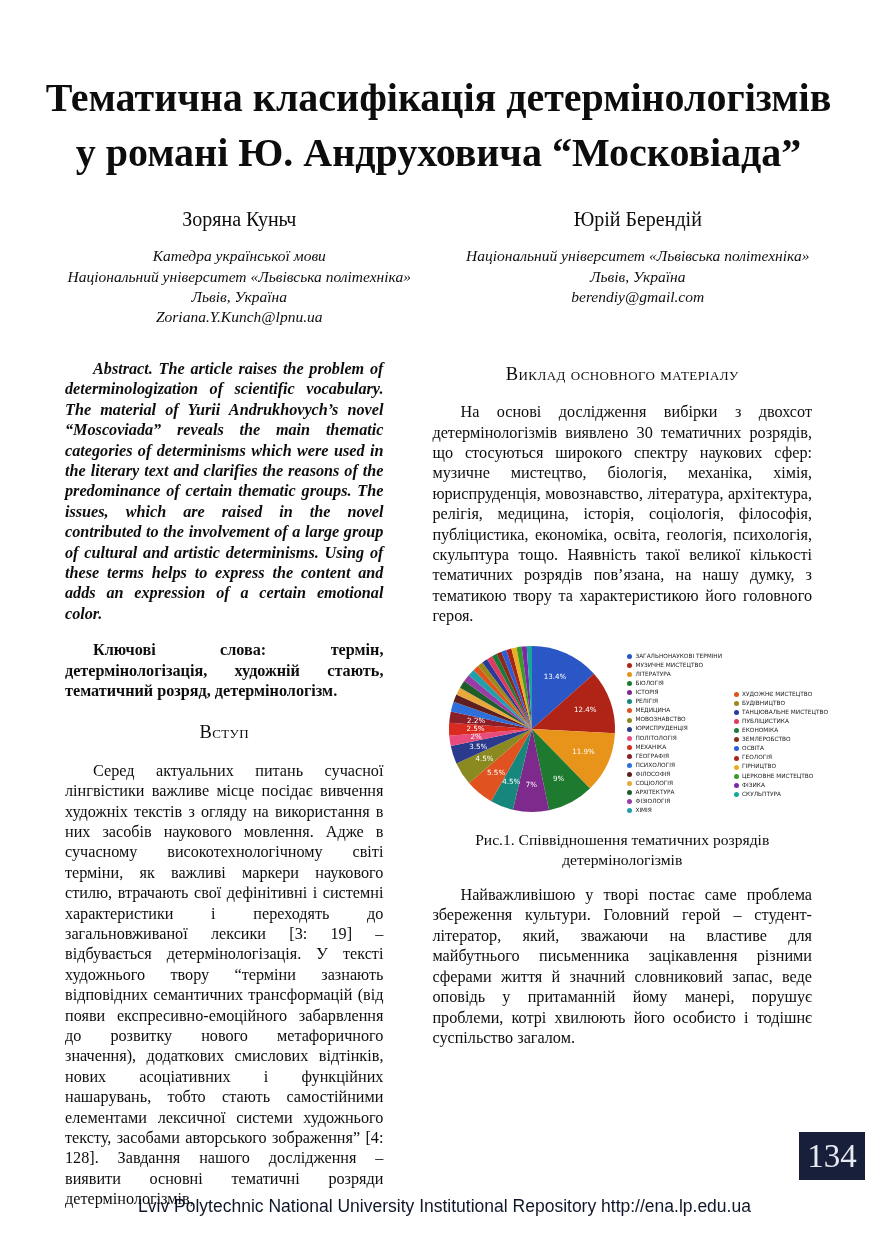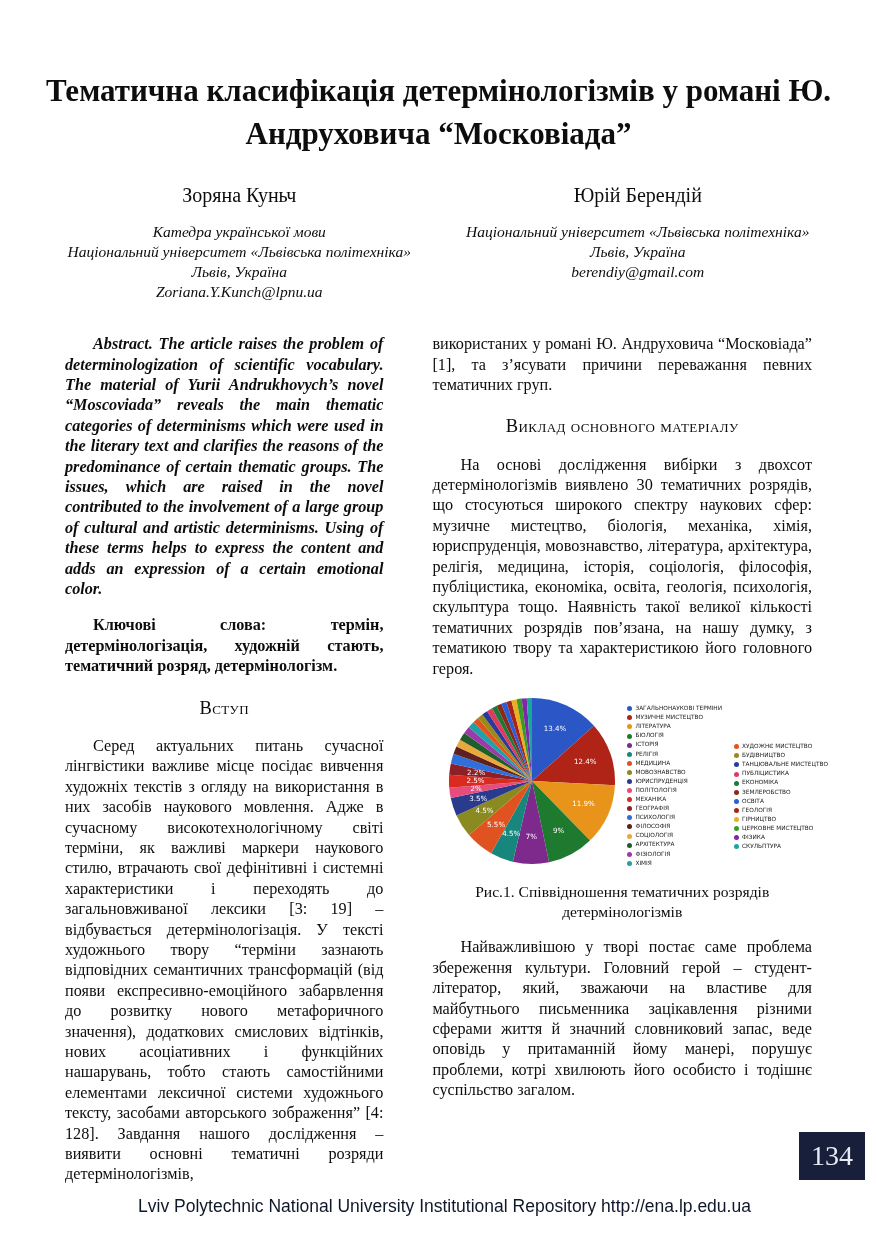--- a/index.html
+++ b/index.html
@@ -2,21 +2,21 @@
 <html><head>
 <meta charset="utf-8">
 <style>
   html,body { margin:0; padding:0; background:#ffffff; }
   .page {
     position:relative; width:877px; height:1240px; background:#ffffff;
     font-family:"Liberation Serif", serif; color:#0d0d0d; overflow:hidden;
   }
   .title {
     margin:70px auto 0; width:795px; text-align:center;
-    font-size:31px; font-weight:bold; line-height:1.38;
+    font-size:40px; font-weight:bold; line-height:1.38;
   }
   .authors { display:flex; margin:28px 40px 0; }
   .author { flex:1; text-align:center; }
   .author .name { font-size:20px; margin-bottom:15px; }
   .author .aff { font-style:italic; font-size:15.5px; line-height:1.3; }
   .cols { display:flex; gap:17px; margin:16px 49px 0; }
   .col { flex:1; font-size:16.2px; line-height:1.26; text-align:justify; }
   .col p { margin:16px; text-indent:28px; }
   .col p.noindent { text-indent:0; }
   .abstract { font-weight:bold; font-style:italic; }
@@ -41,21 +41,21 @@
     text-anchor:middle; dominant-baseline:middle;
   }
   .caption { text-align:center; font-size:15.6px; line-height:1.25; margin:10px auto 4px; width:340px; }
   .conf-footer {
     position:absolute; left:0; right:0; top:1100px; text-align:center;
     font-variant:small-caps; font-size:15.5px; color:#111;
   }
   .page-badge {
     position:absolute; right:12px; top:1132px; width:66px; height:48px;
     background:#171f3a; color:#e8eaf2; display:flex; align-items:center;
-    justify-content:center; font-size:28px;
+    justify-content:center; font-size:33px;
   }
   .repo {
     position:absolute; left:12px; right:0; top:1196px; text-align:center;
     font-family:"Liberation Sans", sans-serif; font-size:17.5px; color:#0f172a;
   }
 </style>
 </head>
 <body>
 
 <div class="page">
@@ -79,21 +79,20 @@
   </div>
 
   <div class="cols">
     <div class="col">
       <p class="abstract">Abstract. The article raises the problem of determinologization of scientific vocabulary. The material of Yurii Andrukhovych’s novel “Moscoviada” reveals the main thematic categories of determinisms which were used in the literary text and clarifies the reasons of the predominance of certain thematic groups.  The issues, which are raised in the novel contributed to the involvement of a large group of cultural and artistic determinisms.  Using of these terms helps to express the content and adds an expression of a certain emotional color.</p>
       <p class="keywords">Ключові слова: термін, детермінологізація, художній стають, тематичний розряд, детермінологізм.</p>
       <p class="heading">Вступ</p>
       <p>Серед актуальних питань сучасної лінгвістики важливе місце посідає вивчення художніх текстів з огляду на використання в них засобів наукового мовлення. Адже в сучасному високотехнологічному світі терміни, як важливі маркери наукового стилю, втрачають свої дефінітивні і системні характеристики і переходять до загальновживаної лексики [3: 19] – відбувається детермінологізація. У тексті художнього твору “терміни зазнають відповідних семантичних трансформацій (від появи експресивно-емоційного забарвлення до розвитку нового метафоричного значення), додаткових смислових відтінків, нових асоціативних і функційних нашарувань, тобто стають самостійними елементами лексичної системи художнього тексту, засобами авторського зображення” [4: 128]. Завдання нашого дослідження – виявити основні тематичні розряди детермінологізмів,</p>
     </div>
     <div class="col">
-      <p class="noindent">використаних у романі Ю. Андруховича “Московіада” [1], та з’ясувати причини переважання певних тематичних груп.</p>
       <p class="heading">Виклад основного матеріалу</p>
       <p>На основі дослідження вибірки з двохсот детермінологізмів виявлено 30 тематичних розрядів, що стосуються широкого спектру наукових сфер: музичне мистецтво, біологія, механіка, хімія, юриспруденція, мовознавство, література, архітектура, релігія, медицина, історія, соціологія, філософія, публіцистика, економіка, освіта, геологія, психологія, скульптура тощо. Наявність такої великої кількості тематичних розрядів пов’язана, на нашу думку, з тематикою твору та характеристикою його головного героя.</p>
 
       <div class="figure">
         <div class="fig-row">
           <div class="pie-wrap">
             <svg width="172" height="172" viewBox="0 0 174 174">
                 <path d="M87,87 L87.00,3.00 A84,84 0 0 1 149.66,31.06 Z" fill="#2a56c6"></path>
                 <text x="110.3" y="34.9" class="slice-label">13.4%</text>
                 <path d="M87,87 L149.66,31.06 A84,84 0 0 1 170.89,91.22 Z" fill="#b02418"></path>

